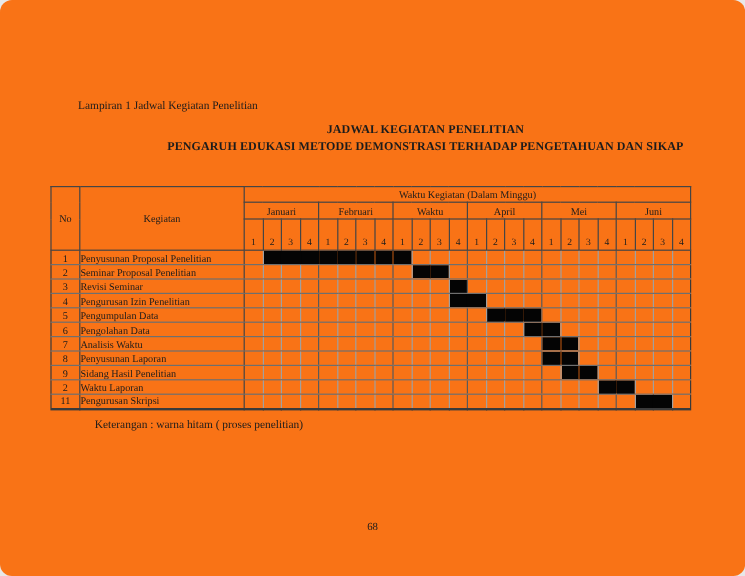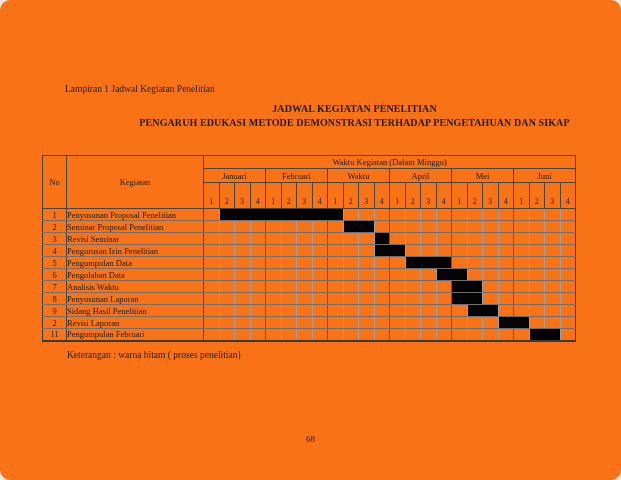--- a/index.html
+++ b/index.html
@@ -57,21 +57,21 @@
   }
   .schedule td.c-label {
     padding-left:0; white-space:nowrap;
     border-right:1px solid #454545;
     margin-left:16px;
   }
   .schedule td.wk { border-left:1px solid #a0a0a0; }
   .schedule td.wk.mstart { border-left-color:#5a5a5a; }
   .schedule td.filled { background:#040404; }
   .keterangan {
-    position:absolute; left:67px; top:350px;
+    position:absolute; left:79px; top:350px;
     font-size:9.5px;
   }
   .page-number {
     position:absolute; left:0; top:434px; width:621px;
     text-align:center; font-size:9px;
   }
 </style>
 </head>
 <body>
 
@@ -402,21 +402,21 @@
           <td class="wk filled" style="border-top-color: rgb(4, 4, 4);"></td>
           <td class="wk filled" style="border-left-color: rgb(4, 4, 4);"></td>
           <td class="wk"></td>
           <td class="wk mstart"></td>
           <td class="wk"></td>
           <td class="wk"></td>
           <td class="wk"></td>
         </tr>
         <tr>
           <td class="c-no">2</td>
-          <td class="c-label">Revisi Laporan</td>
+          <td class="c-label">Waktu Laporan</td>
           <td class="wk mstart"></td>
           <td class="wk"></td>
           <td class="wk"></td>
           <td class="wk"></td>
           <td class="wk mstart"></td>
           <td class="wk"></td>
           <td class="wk"></td>
           <td class="wk"></td>
           <td class="wk mstart"></td>
           <td class="wk"></td>
@@ -430,21 +430,21 @@
           <td class="wk"></td>
           <td class="wk"></td>
           <td class="wk filled"></td>
           <td class="wk mstart filled" style="border-left-color: rgb(4, 4, 4);"></td>
           <td class="wk"></td>
           <td class="wk"></td>
           <td class="wk"></td>
         </tr>
         <tr>
           <td class="c-no">11</td>
-          <td class="c-label">Pengumpulan Februari</td>
+          <td class="c-label">Pengurusan Skripsi</td>
           <td class="wk mstart"></td>
           <td class="wk"></td>
           <td class="wk"></td>
           <td class="wk"></td>
           <td class="wk mstart"></td>
           <td class="wk"></td>
           <td class="wk"></td>
           <td class="wk"></td>
           <td class="wk mstart"></td>
           <td class="wk"></td>

